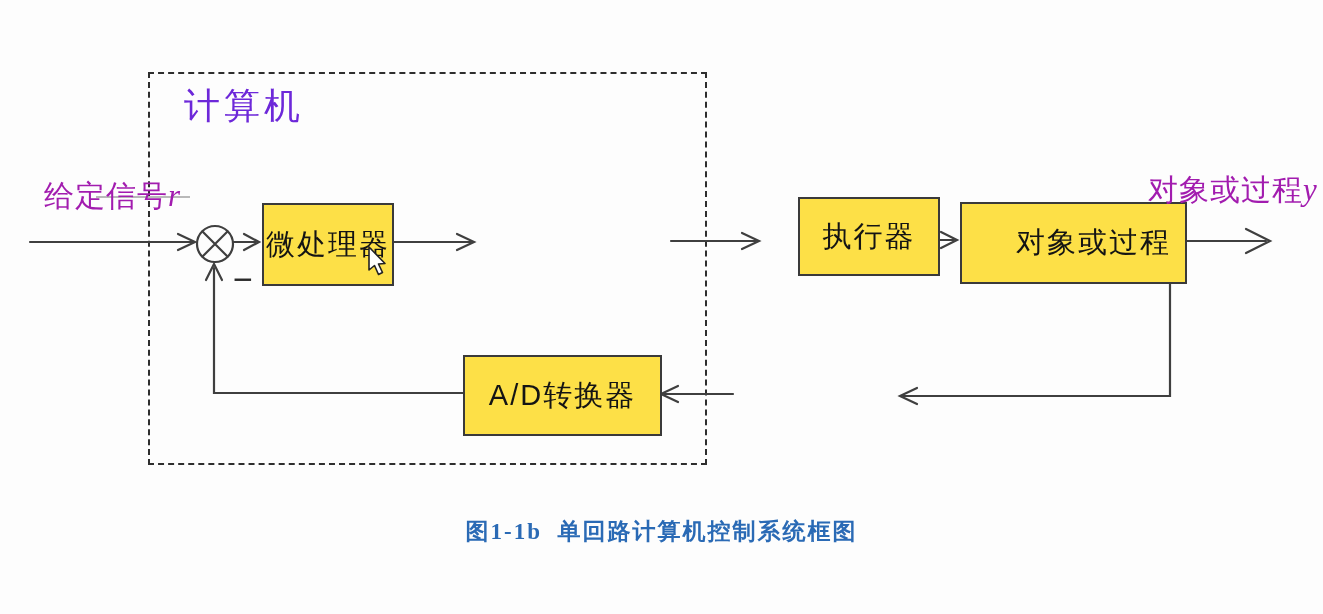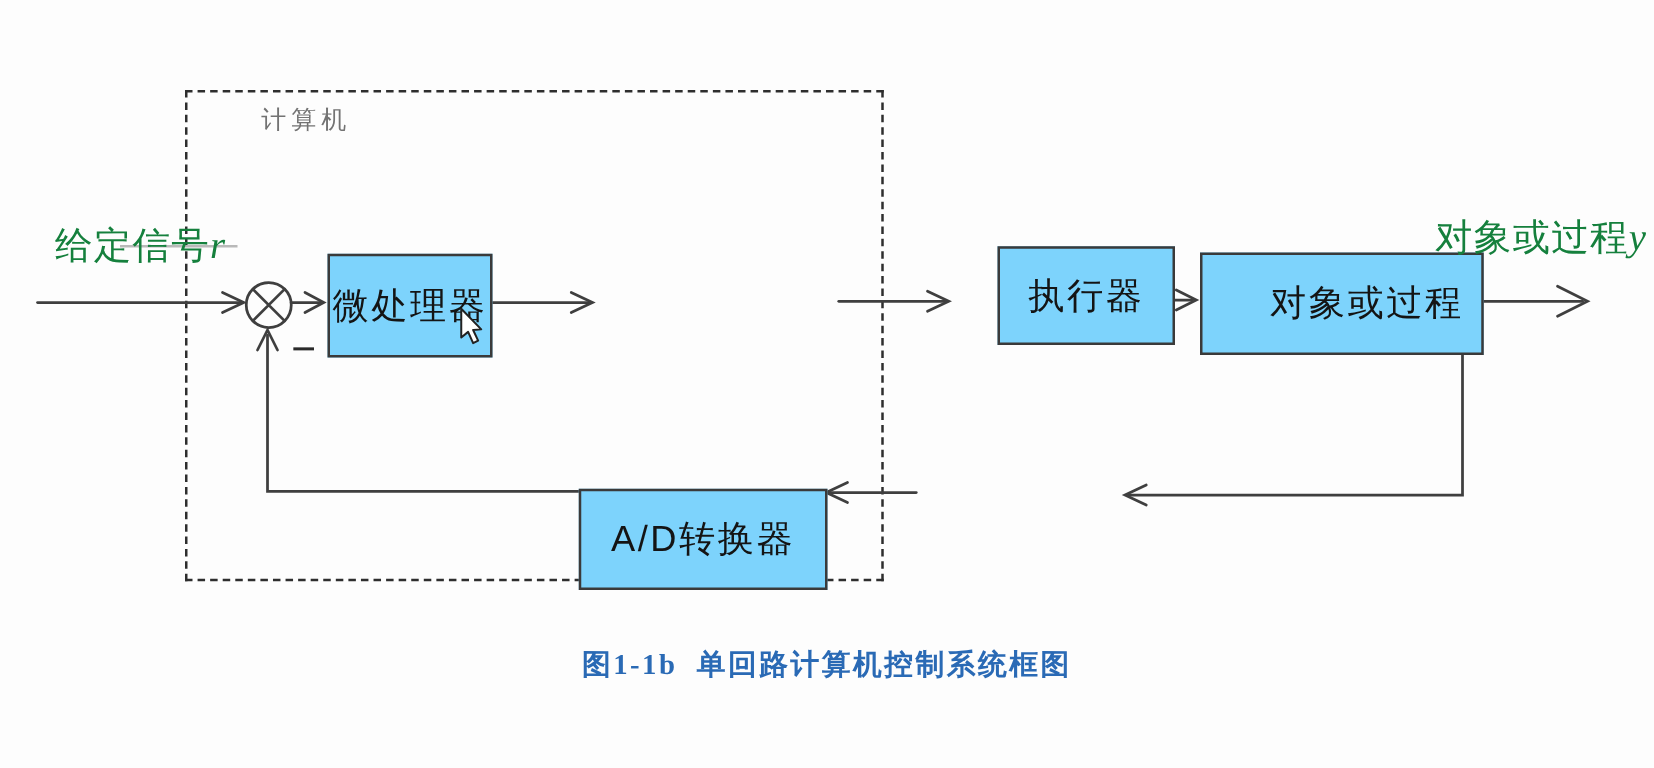--- a/index.html
+++ b/index.html
@@ -10,38 +10,38 @@
     color:#1c1c1c;
   }
   .stage{position:absolute;left:0;top:0;width:1323px;height:614px;}
   svg.wires{position:absolute;left:0;top:0;z-index:1;}
 
   .dashed-group{
     position:absolute;left:148px;top:72px;width:555px;height:389px;
     border:2px dashed #2e2e2e;z-index:0;background:transparent;
   }
   .group-label{
-    position:absolute;left:209px;top:82px;font-size:20px;letter-spacing:4px;
-    color:#737373;z-index:3;
+    position:absolute;left:184px;top:82px;font-size:36px;letter-spacing:4px;
+    color:#6d28d9;z-index:3;
   }
 
   .block{
-    position:absolute;z-index:2;background:#7dd3fc;border:2px solid #3a3a3a;
+    position:absolute;z-index:2;background:#fde047;border:2px solid #3a3a3a;
     display:flex;align-items:center;justify-content:center;
     font-size:29px;letter-spacing:2px;color:#141414;white-space:nowrap;
   }
   .b-micro {left:262px; top:203px; width:128px; height:79px;}
   .b-da    {left:477px; top:203px; width:194px; height:77px;}
   .b-act   {left:798px; top:197px; width:138px; height:75px;}
   .b-proc  {left:960px; top:202px; width:183px; height:78px;padding-left:40px;}
-  .b-ad    {left:463px; top:355px; width:195px; height:77px;margin-top:36px;}
+  .b-ad    {left:463px; top:355px; width:195px; height:77px;}
   .b-det   {left:733px; top:358px; width:164px; height:77px;}
 
   .sig-label{
-    position:absolute;z-index:3;font-size:30px;letter-spacing:1px;color:#15803d;
+    position:absolute;z-index:3;font-size:30px;letter-spacing:1px;color:#a21caf;
     white-space:nowrap;
   }
   .in-label {left:44px; top:176px;}
   .out-label{left:1148px; top:170px;}
   .sym{font-family:"Liberation Serif", serif;font-style:italic;font-size:31px;}
 
   .minus{
     position:absolute;left:233px;top:260px;z-index:3;
     font-size:34px;color:#2a2a2a;
   }

